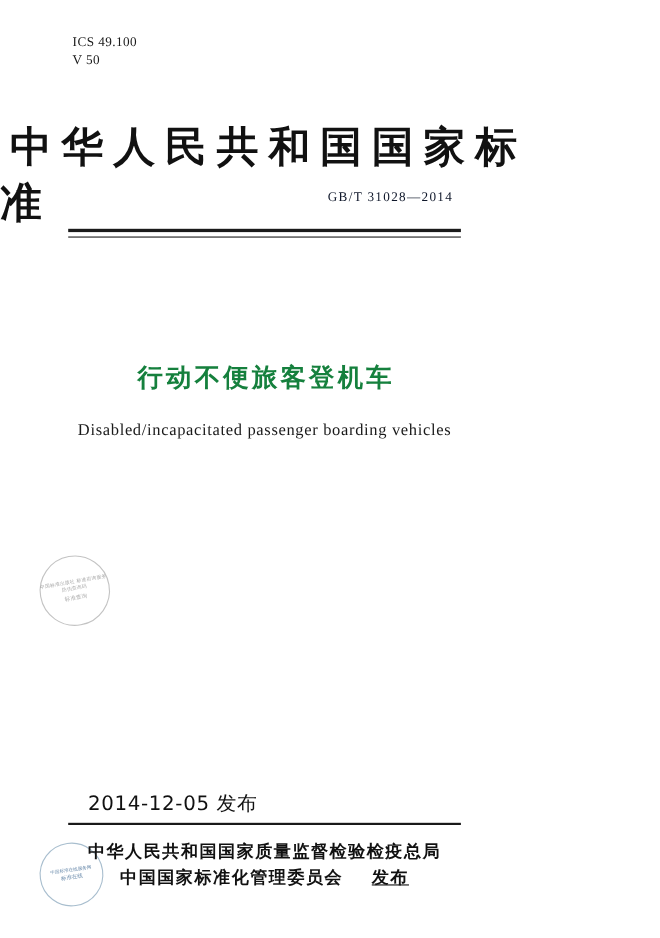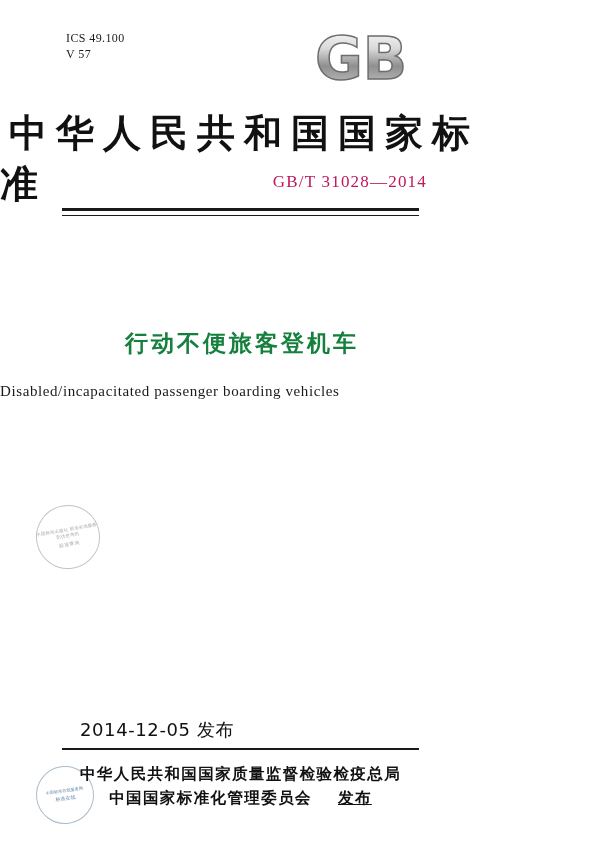--- a/index.html
+++ b/index.html
@@ -56,26 +56,26 @@
     font-weight: bold;
     font-size: 38px;
     letter-spacing: 9px;
     text-indent: 9px;
     color: #111;
   }
 
   
   .std-number {
     position: absolute;
-    right: 54px;
+    right: 69px;
     top: 172px;
     font-family: "Liberation Serif", serif;
-    font-size: 17px;
+    font-size: 12px;
     letter-spacing: 1.2px;
-    color: #be185d;
+    color: #0f172a;
   }
 
   
   .rule-top {
     position: absolute;
     left: 62px;
     right: 62px;
     top: 208px;
     height: 3px;
     background: #1a1a1a;
@@ -101,21 +101,21 @@
     font-size: 23px;
     letter-spacing: 3px;
     text-indent: 3px;
     color: #15803d;
   }
   .doc-title-en {
     position: absolute;
     left: 0;
     right: 0;
     top: 383px;
-    text-align: left;
+    text-align: center;
     font-family: "Liberation Serif", serif;
     font-size: 15px;
     letter-spacing: 0.6px;
     color: #1a1a1a;
   }
 
   
   .seal {
     position: absolute;
     left: 36px;
@@ -223,36 +223,23 @@
     text-decoration: underline;
   }
 </style>
 </head>
 <body>
 
 <div class="page">
 
   <div class="ics-block">
     <div>ICS 49.100</div>
-    <div>V 57</div>
-  </div>
-
-  <div class="gb-logo">
-    <svg viewBox="0 0 240 150" xmlns="http://www.w3.org/2000/svg">
-      <defs>
-        <linearGradient id="gbgrad" x1="0" y1="0" x2="0" y2="1">
-          <stop offset="0%" stop-color="#ffffff"></stop>
-          <stop offset="35%" stop-color="#d8d8d8"></stop>
-          <stop offset="60%" stop-color="#8f8f8f"></stop>
-          <stop offset="100%" stop-color="#cfcfcf"></stop>
-        </linearGradient>
-      </defs>
-      <text x="120" y="112" text-anchor="middle" font-family="DejaVu Sans, sans-serif" font-weight="bold" font-size="118" fill="url(#gbgrad)" stroke="#6d6d6d" stroke-width="3">GB</text>
-    </svg>
-  </div>
+    <div>V 50</div>
+  </div>
+
 
   <div class="cn-standard-title">中华人民共和国国家标准</div>
 
   <div class="std-number">GB/T 31028—2014</div>
 
   <div class="rule-top"></div>
   <div class="rule-thin"></div>
 
   <div class="doc-title-cn">行动不便旅客登机车</div>
   <div class="doc-title-en">Disabled/incapacitated passenger boarding vehicles</div>

